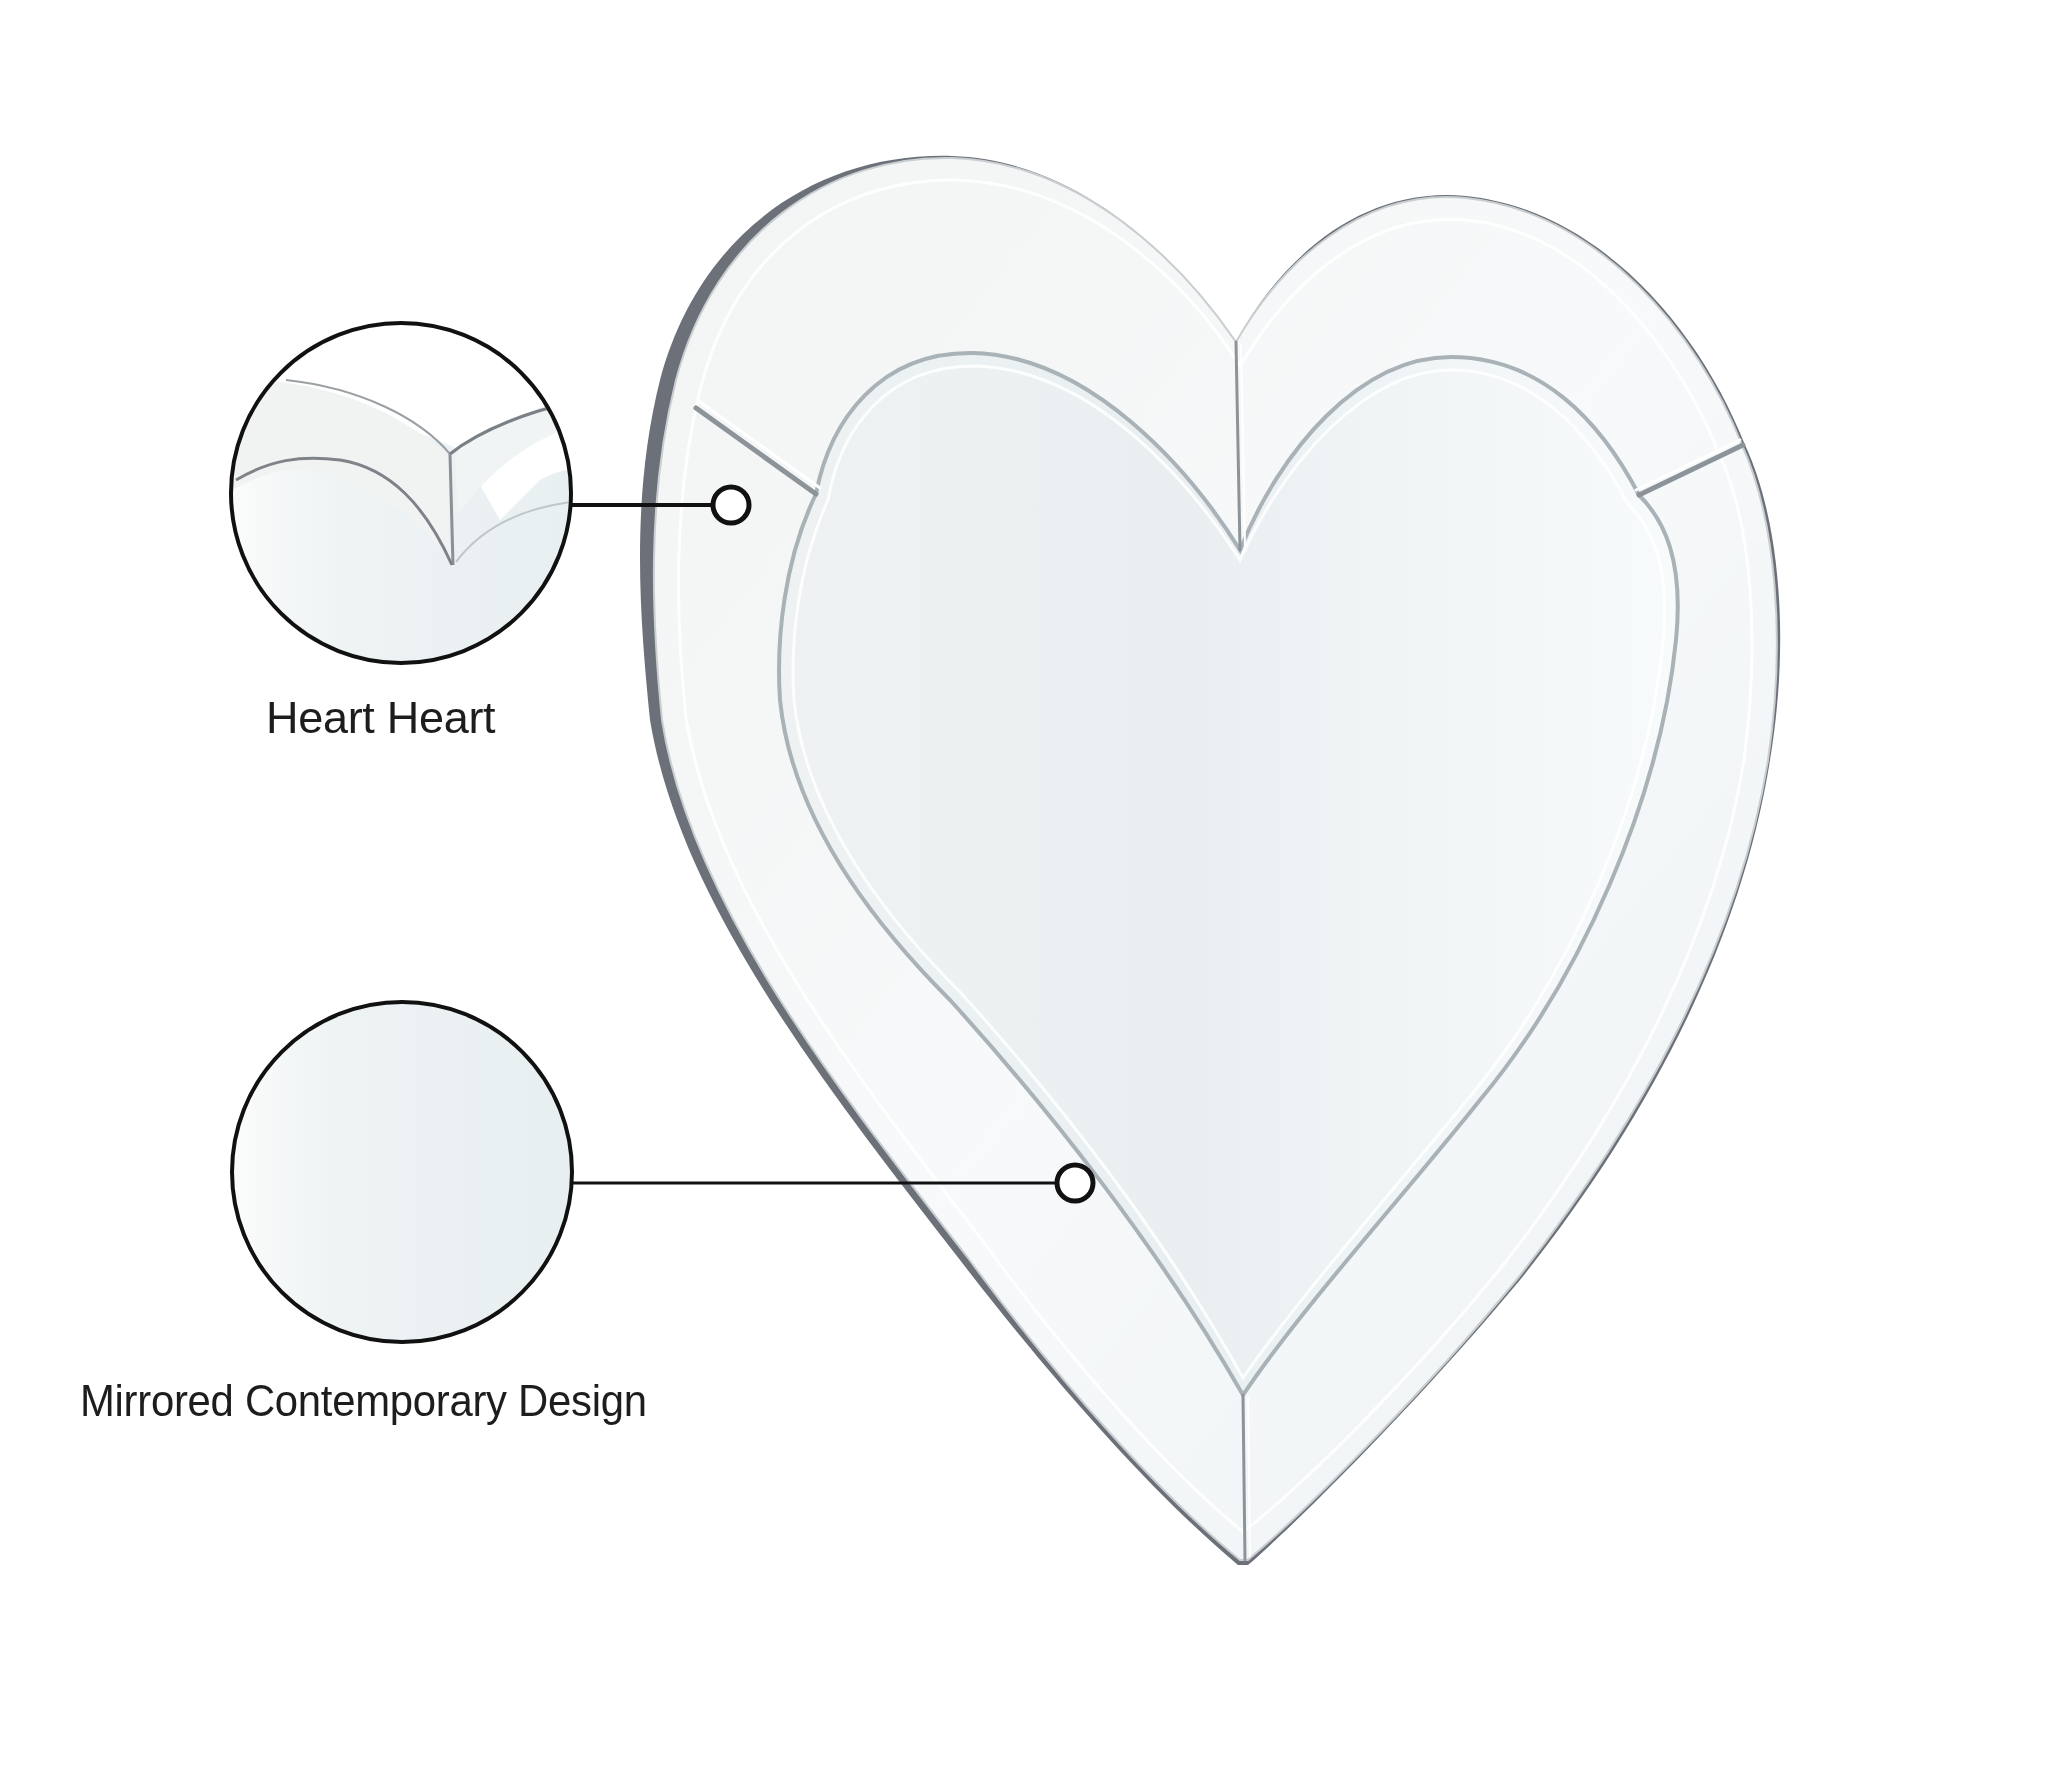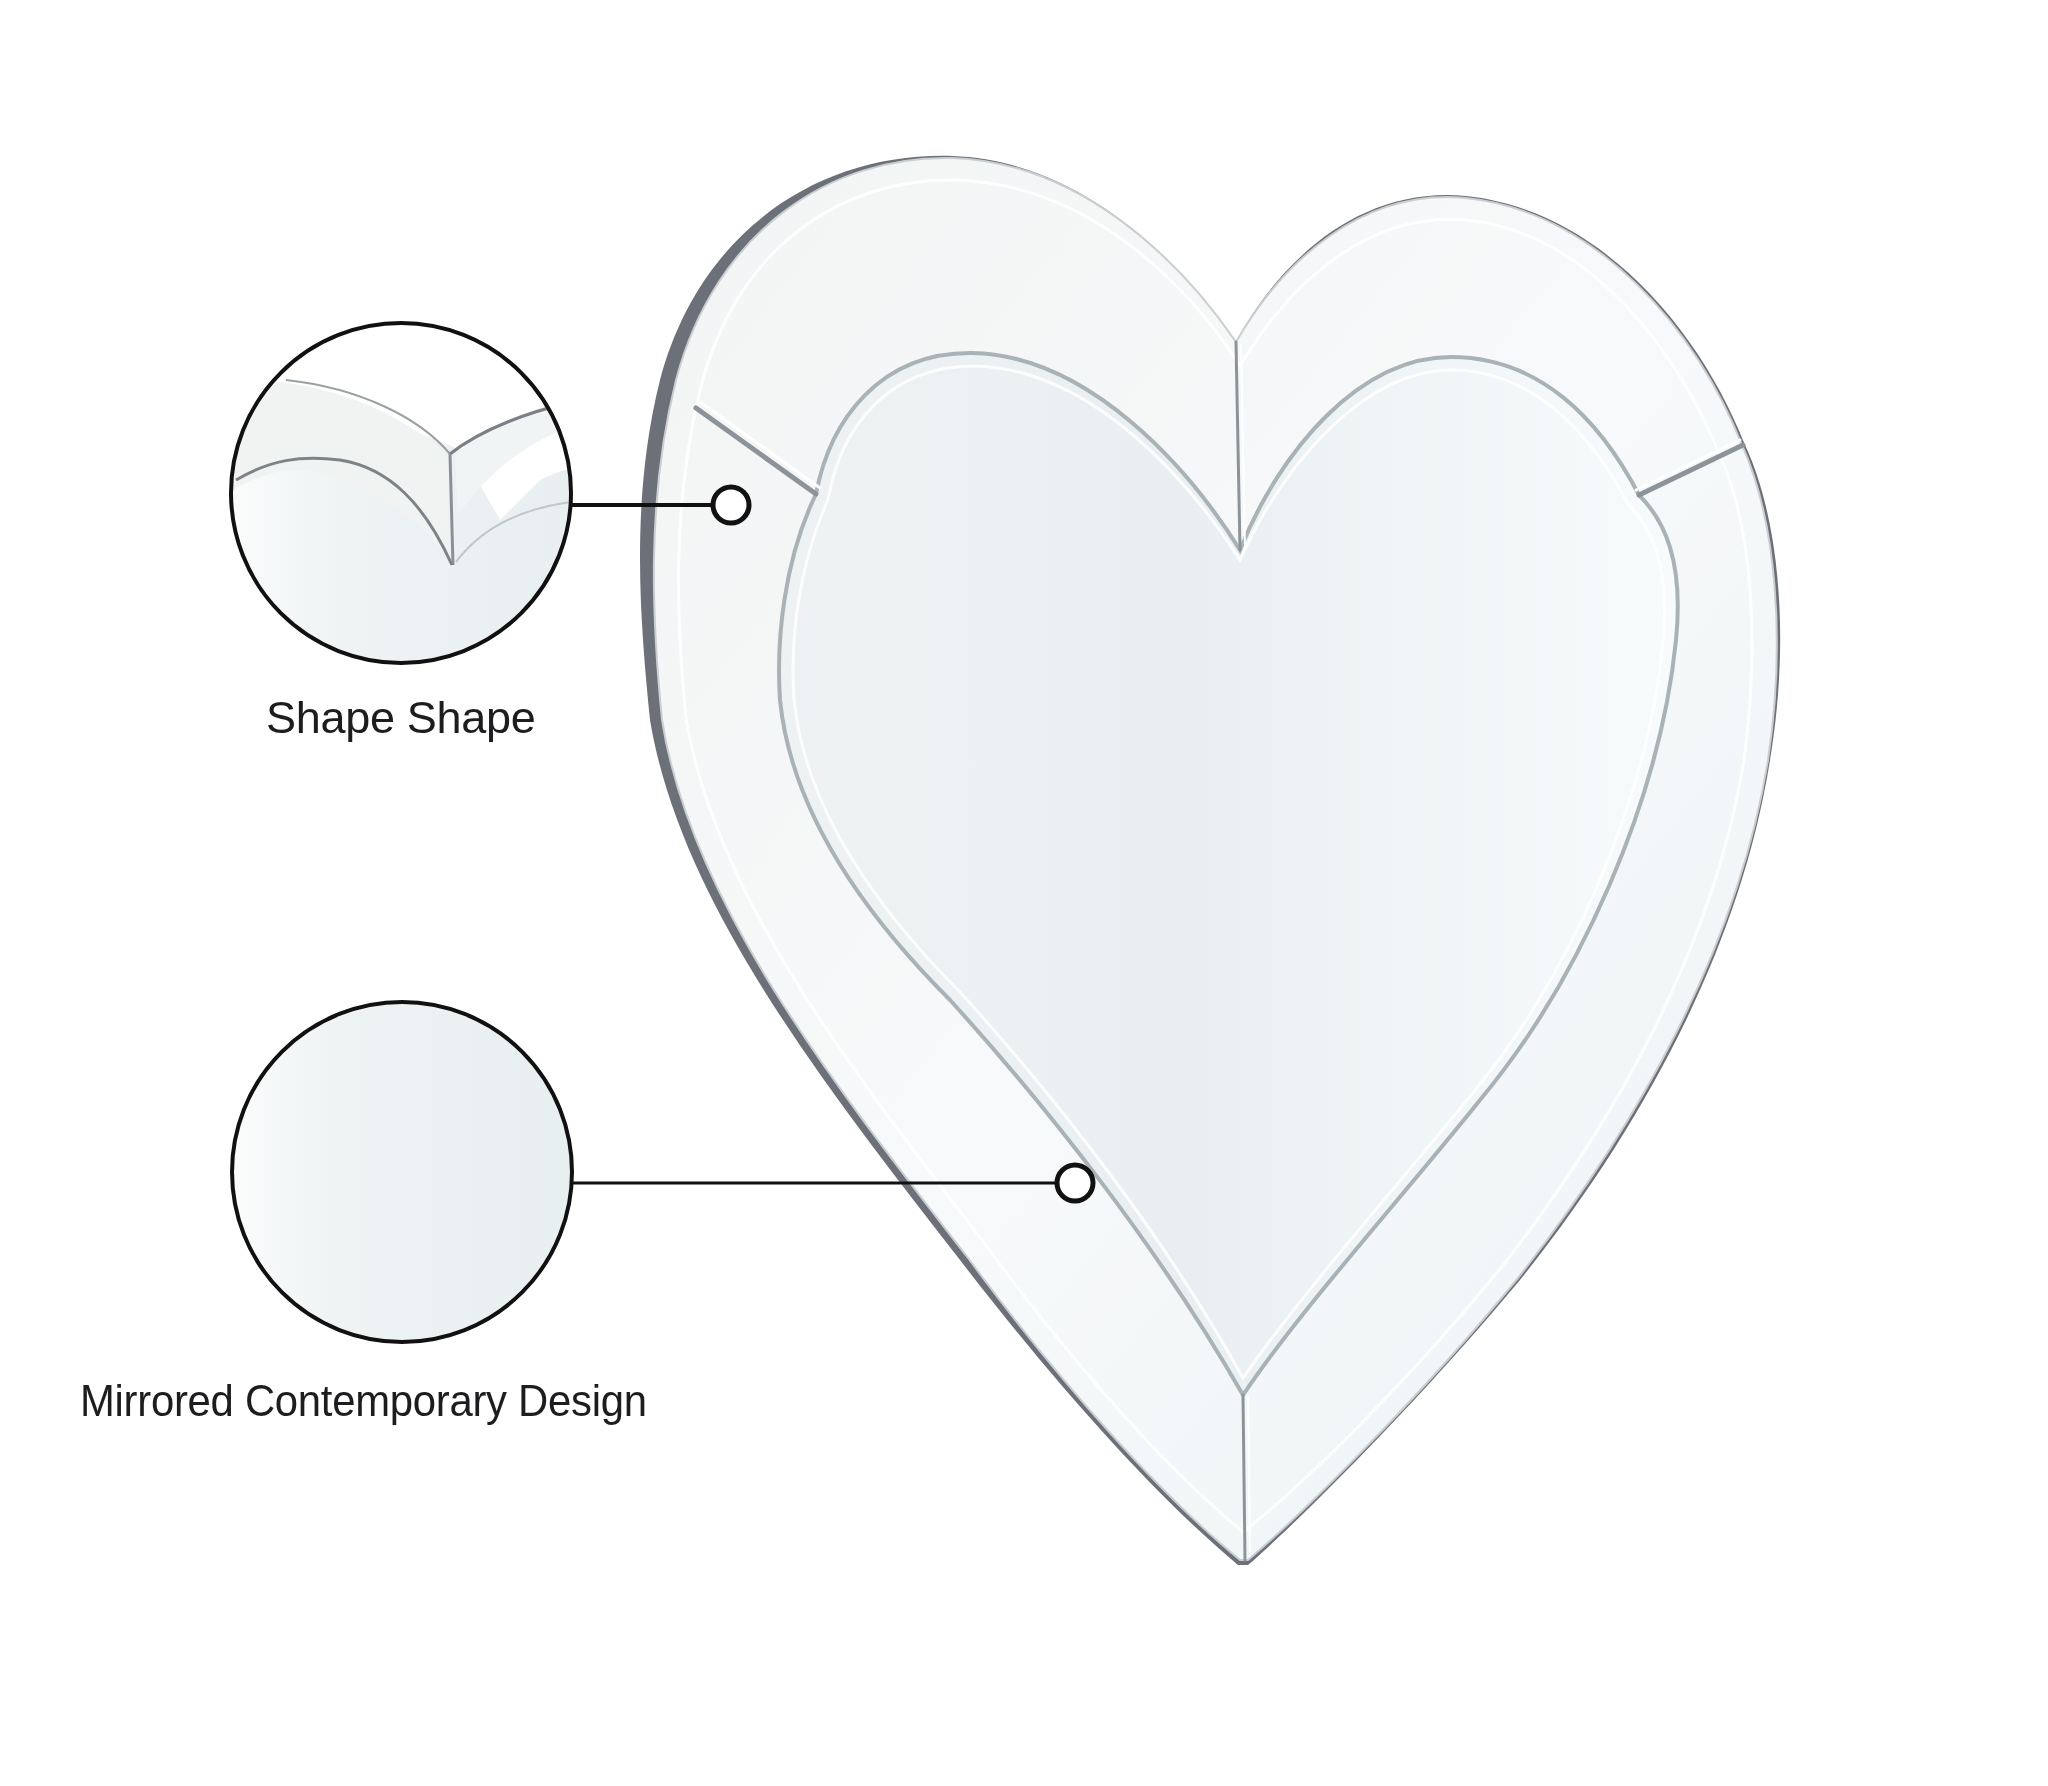--- a/index.html
+++ b/index.html
@@ -167,16 +167,16 @@
     <g>
       <g clip-path="url(#clip2)">
         <rect x="232" y="1002" width="340" height="340" fill="url(#detailGrad)"></rect>
       </g>
       <circle cx="402" cy="1172" r="170" fill="none" stroke="#111111" stroke-width="4"></circle>
       <line x1="572" y1="1183" x2="1056" y2="1183" stroke="#111111" stroke-width="3"></line>
       <circle cx="1075" cy="1183" r="18" fill="#ffffff" stroke="#111111" stroke-width="5"></circle>
     </g>
   </svg>
 
-  <div class="feature-label label-heart">Shape Shape</div>
+  <div class="feature-label label-heart">Heart Heart</div>
 
   <div class="feature-label label-mirrored">Mirrored Contemporary Design</div>
 </div>
 
 </body></html>

